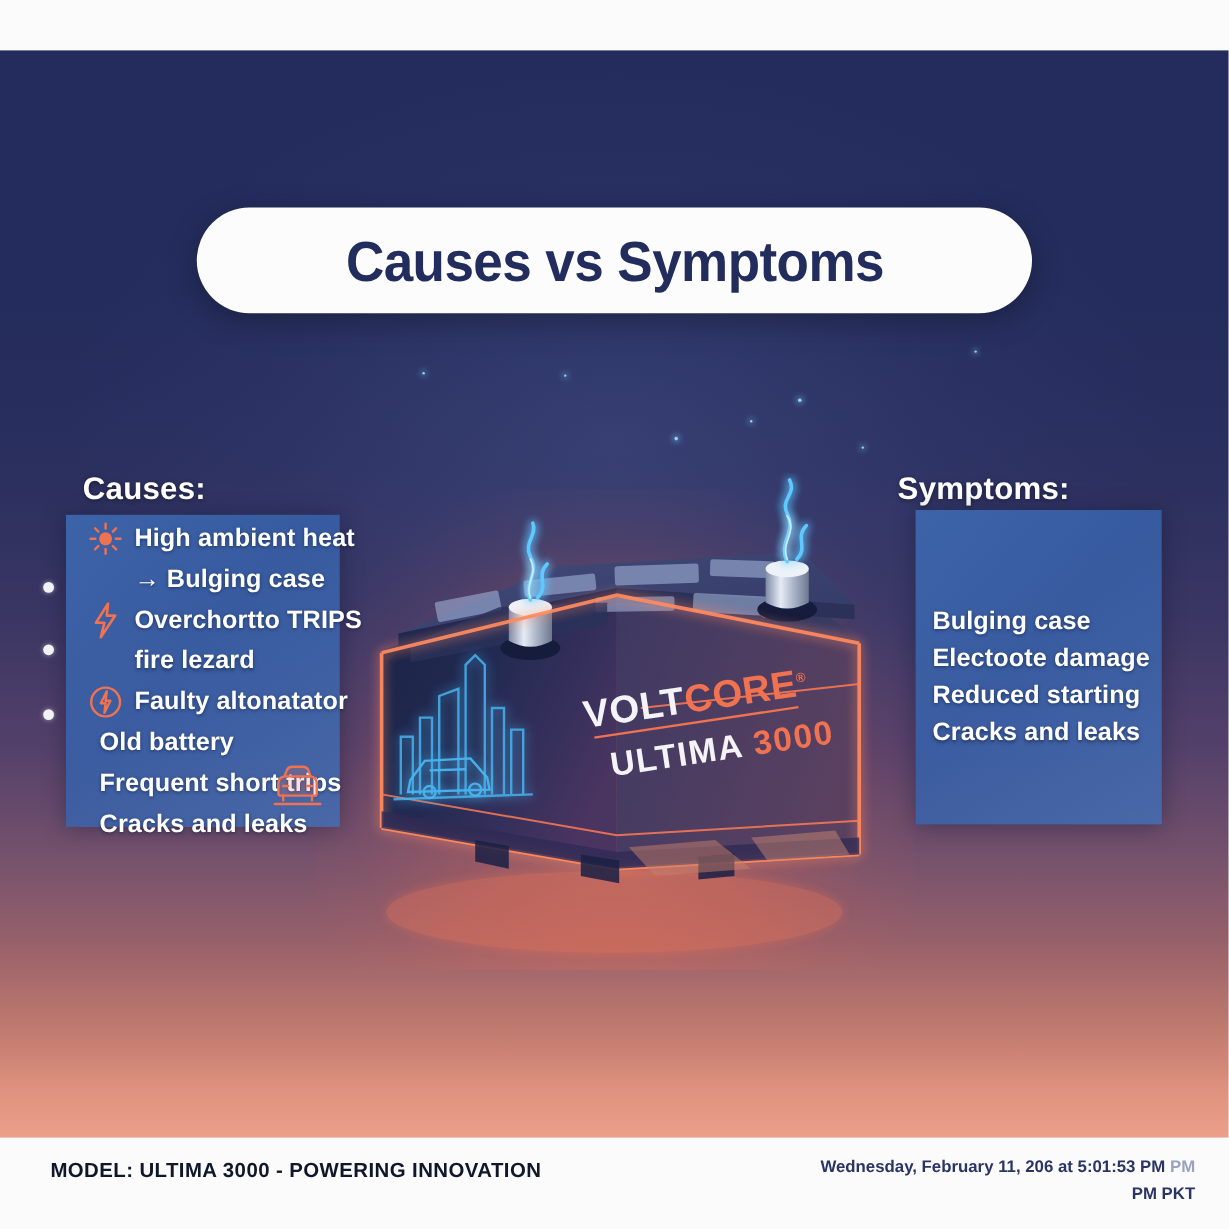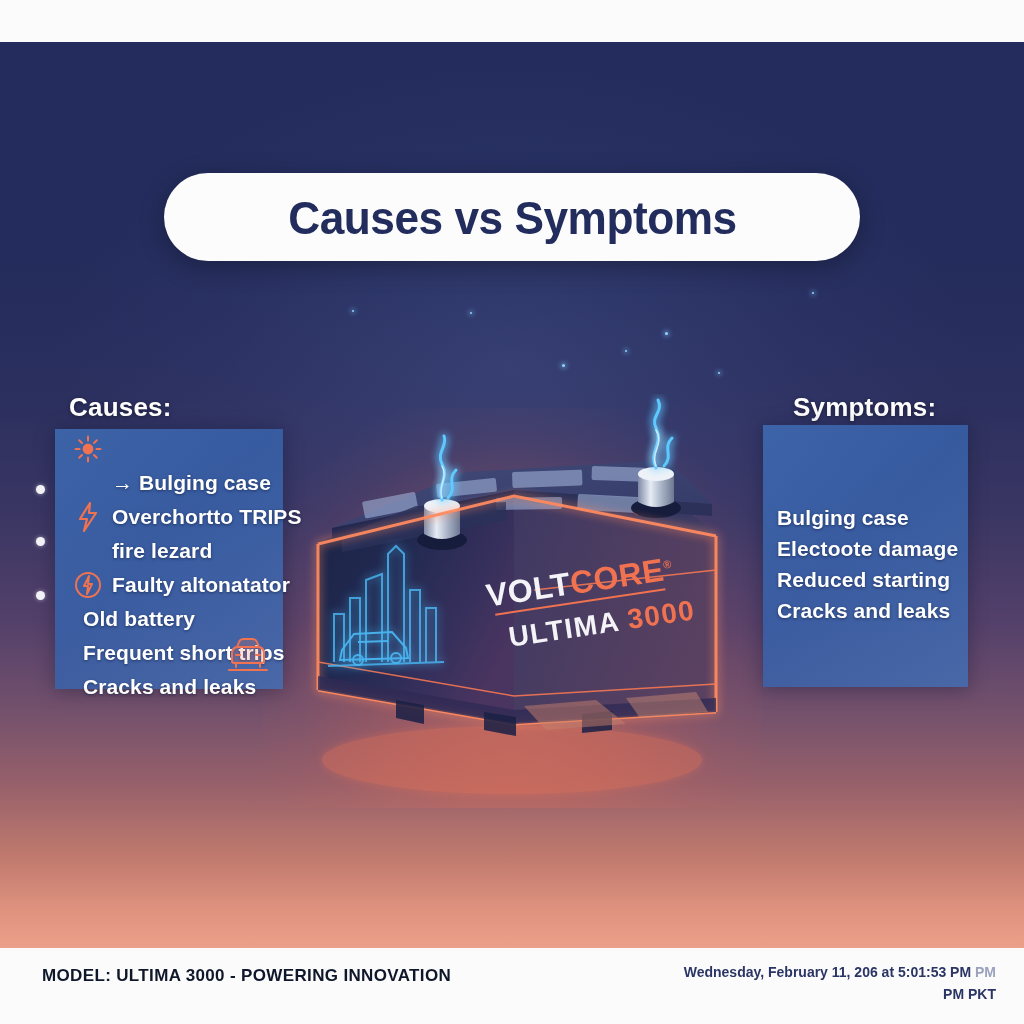--- a/index.html
+++ b/index.html
@@ -95,21 +95,21 @@
     position: absolute;
     font-family: "Liberation Sans Narrow", "Liberation Sans", sans-serif;
     font-weight: bold;
     font-size: 26px;
     color: #ffffff;
     letter-spacing: 0.2px;
     text-shadow: 0 1px 4px rgba(0,0,0,0.45);
     white-space: nowrap;
   }
   #causes-heading  { left: 69px;  top: 350px; }
-  #symptoms-heading{ left: 793px; top: 350px; }
+  #symptoms-heading{ left: 748px; top: 350px; }
 
   
   .panel {
     position: absolute;
     background: linear-gradient(135deg,
       rgba(62,104,175,0.90) 0%,
       rgba(56,96,168,0.88) 45%,
       rgba(66,110,180,0.82) 100%);
     box-shadow: 0 2px 18px rgba(10,14,40,0.35);
   }
@@ -445,20 +445,21 @@
 
     <div class="causes-lines">
 
       <div class="cline indent">
         <span class="cicon">
           <svg width="30" height="30" viewBox="0 0 30 30" fill="none" stroke="#f07250" stroke-width="2" stroke-linecap="round">
             <circle cx="15" cy="15" r="5.4" fill="#f07250" stroke="none"></circle>
             <path d="M15 2.5v4M15 23.5v4M2.5 15h4M23.5 15h4M6.2 6.2l2.8 2.8M21 21l2.8 2.8M23.8 6.2L21 9M9 21l-2.8 2.8"></path>
           </svg>
         </span>
+        <span class="ctext">High ambient heat</span>
       </div>
 
       <div class="cline indent">
         <span class="ctext">→ Bulging case</span>
       </div>
 
       <div class="cline indent">
         <span class="cicon">
           <svg width="26" height="32" viewBox="0 0 26 32" fill="none" stroke="#f07250" stroke-width="2.2" stroke-linejoin="round" stroke-linecap="round">
             <path d="M15 2 L5 18 L12 18 L9 30 L21 12 L14 12 Z"></path>

